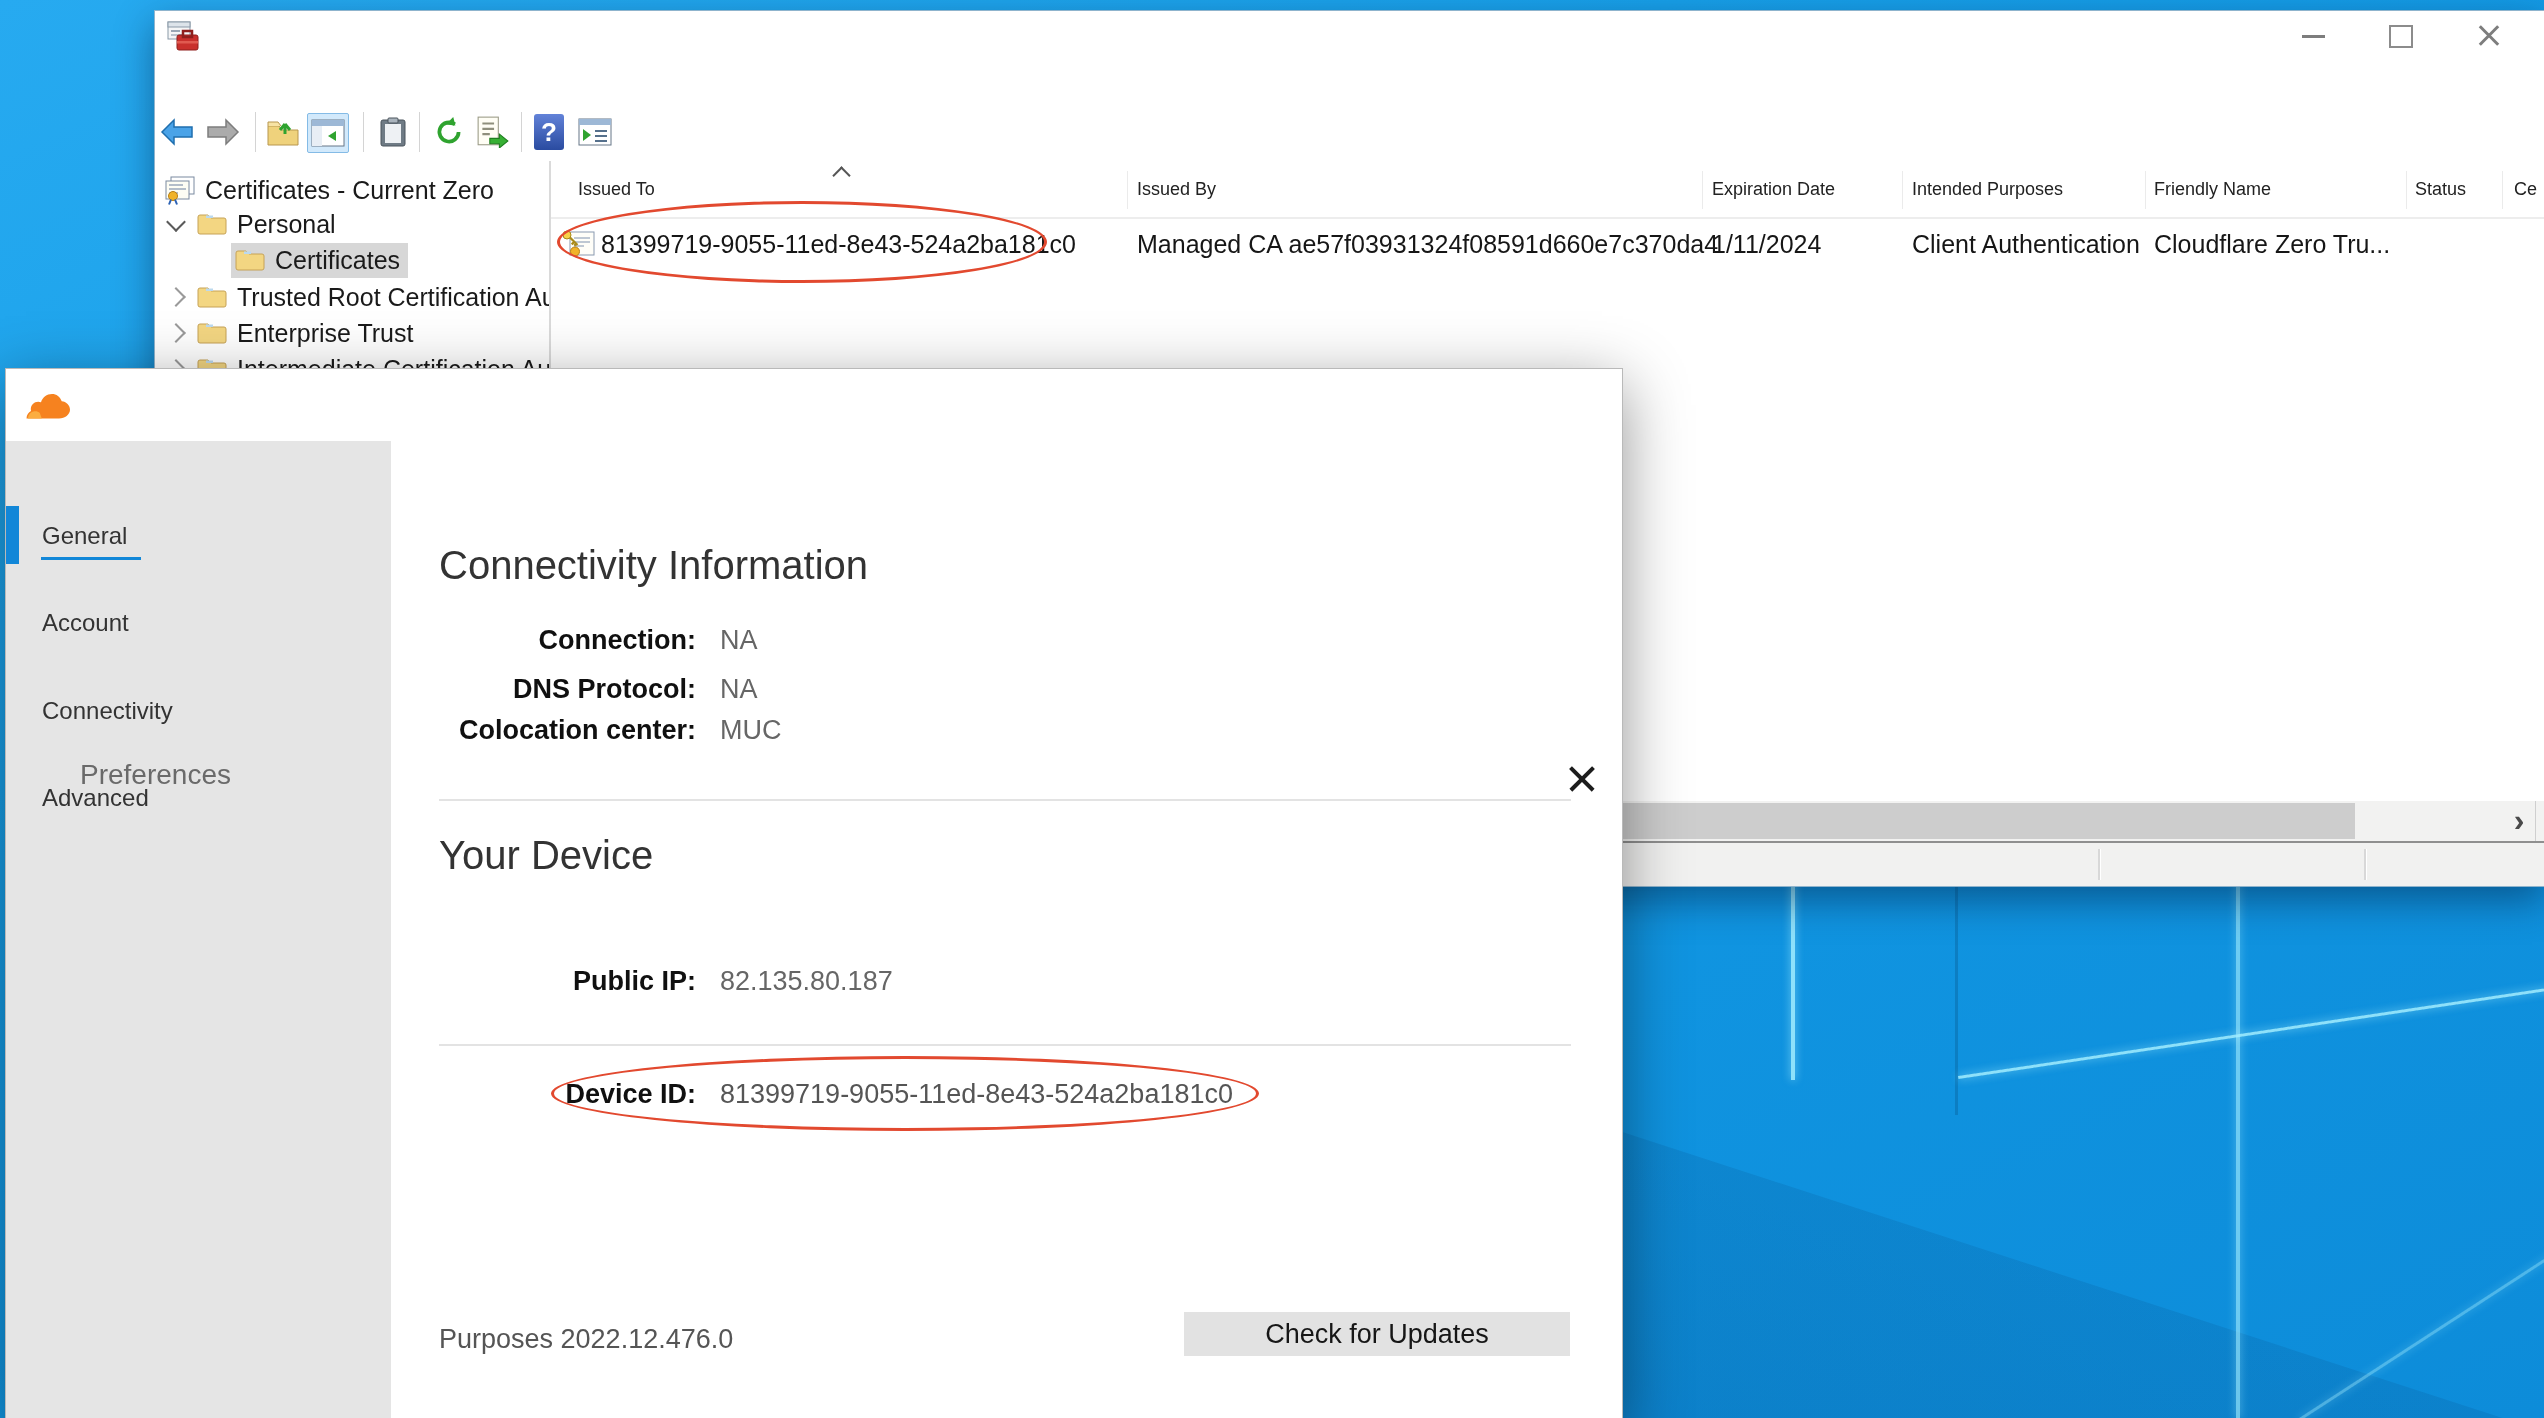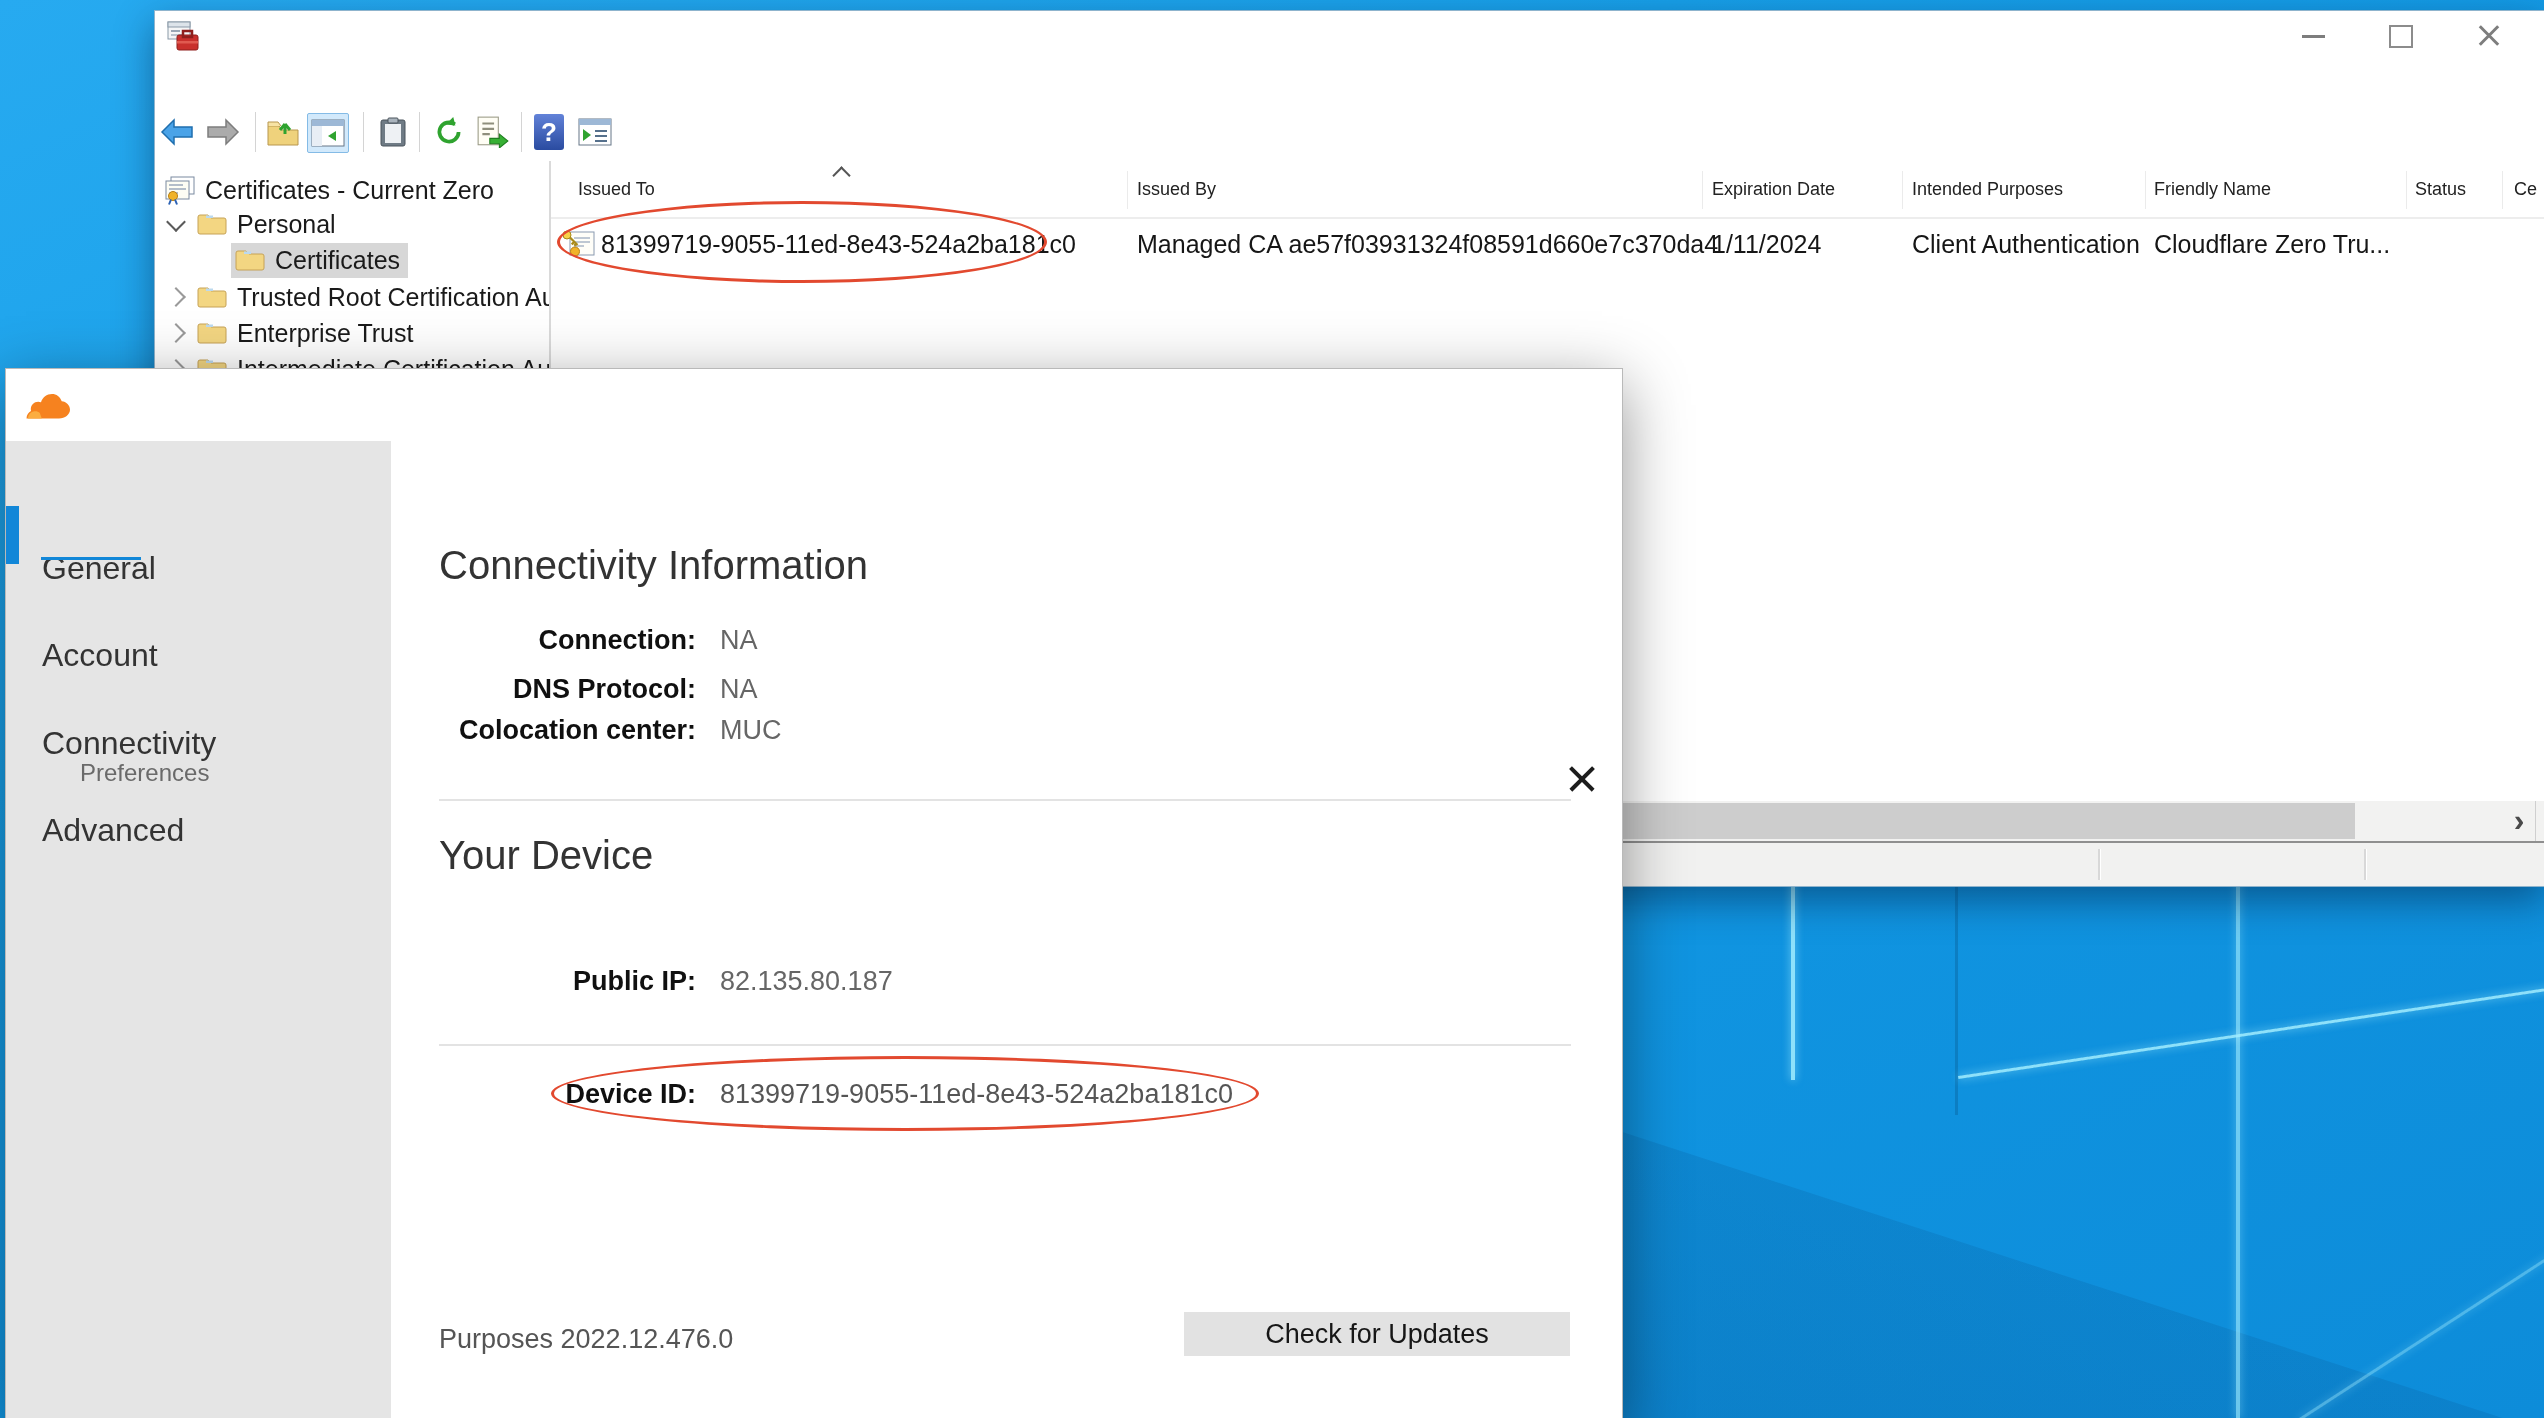--- a/index.html
+++ b/index.html
@@ -65,25 +65,25 @@
   .harrow{position:absolute;left:1938px;top:0;width:60px;height:40px;text-align:center;
     line-height:38px;font-size:32px;color:#4a4a4a;font-weight:bold;}
   .hedge{position:absolute;left:1984px;top:0;width:1px;height:40px;background:#cfcfcf;}
   .sepline{left:0;top:830px;width:100%;height:2px;background:#8f8f8f;}
   .statusbar{left:0;top:832px;width:100%;height:43px;background:#f1f1f0;}
   .sdiv{position:absolute;top:6px;width:2px;height:31px;background:#d8d8d8;border-right:1px solid #fff;}
 
   
   .dlg{left:5px;top:368px;width:1616px;height:1058px;background:#fff;border:1px solid #b9b9b9;
     box-shadow:0 16px 60px rgba(0,0,0,.42);z-index:3;}
-  .dlg-title{left:74px;top:390px;font-size:24px;color:#6a6a6a;z-index:4;}
+  .dlg-title{left:74px;top:390px;font-size:28px;color:#6a6a6a;z-index:4;}
   .dlg-close{left:1560px;top:392px;width:36px;height:36px;z-index:4;cursor:pointer;}
   .dlg-close .xbar{width:32px;height:3.5px;background:#1c1c1c;top:16px;}
   .sidebar{position:absolute;left:0;top:72px;width:385px;height:986px;background:#e5e5e5;}
-  .side-item{position:absolute;left:36px;height:40px;line-height:40px;font-size:32px;color:#333;margin-top:32px;}
+  .side-item{position:absolute;left:36px;height:40px;line-height:40px;font-size:24px;color:#333;}
   .accent-bar{position:absolute;left:0;width:13px;height:58px;}
   .underline{position:absolute;left:35px;width:100px;height:3px;}
   .h1{position:absolute;left:433px;font-size:40px;color:#333;font-weight:400;}
   .prow{position:absolute;left:0;width:100%;height:40px;}
   .plabel{position:absolute;right:926px;line-height:40px;font-size:27px;font-weight:bold;color:#101010;white-space:nowrap;}
   .pval{position:absolute;left:714px;line-height:40px;font-size:27px;color:#666;white-space:nowrap;}
   .divline{position:absolute;left:433px;width:1132px;height:2px;background:#e3e3e3;}
   .version{position:absolute;left:433px;font-size:27px;color:#555;line-height:36px;}
   .upd-btn{position:absolute;left:1178px;top:943px;width:386px;height:44px;background:#e2e2e2;
     font-size:27px;color:#161616;display:flex;align-items:center;justify-content:center;cursor:pointer;}

